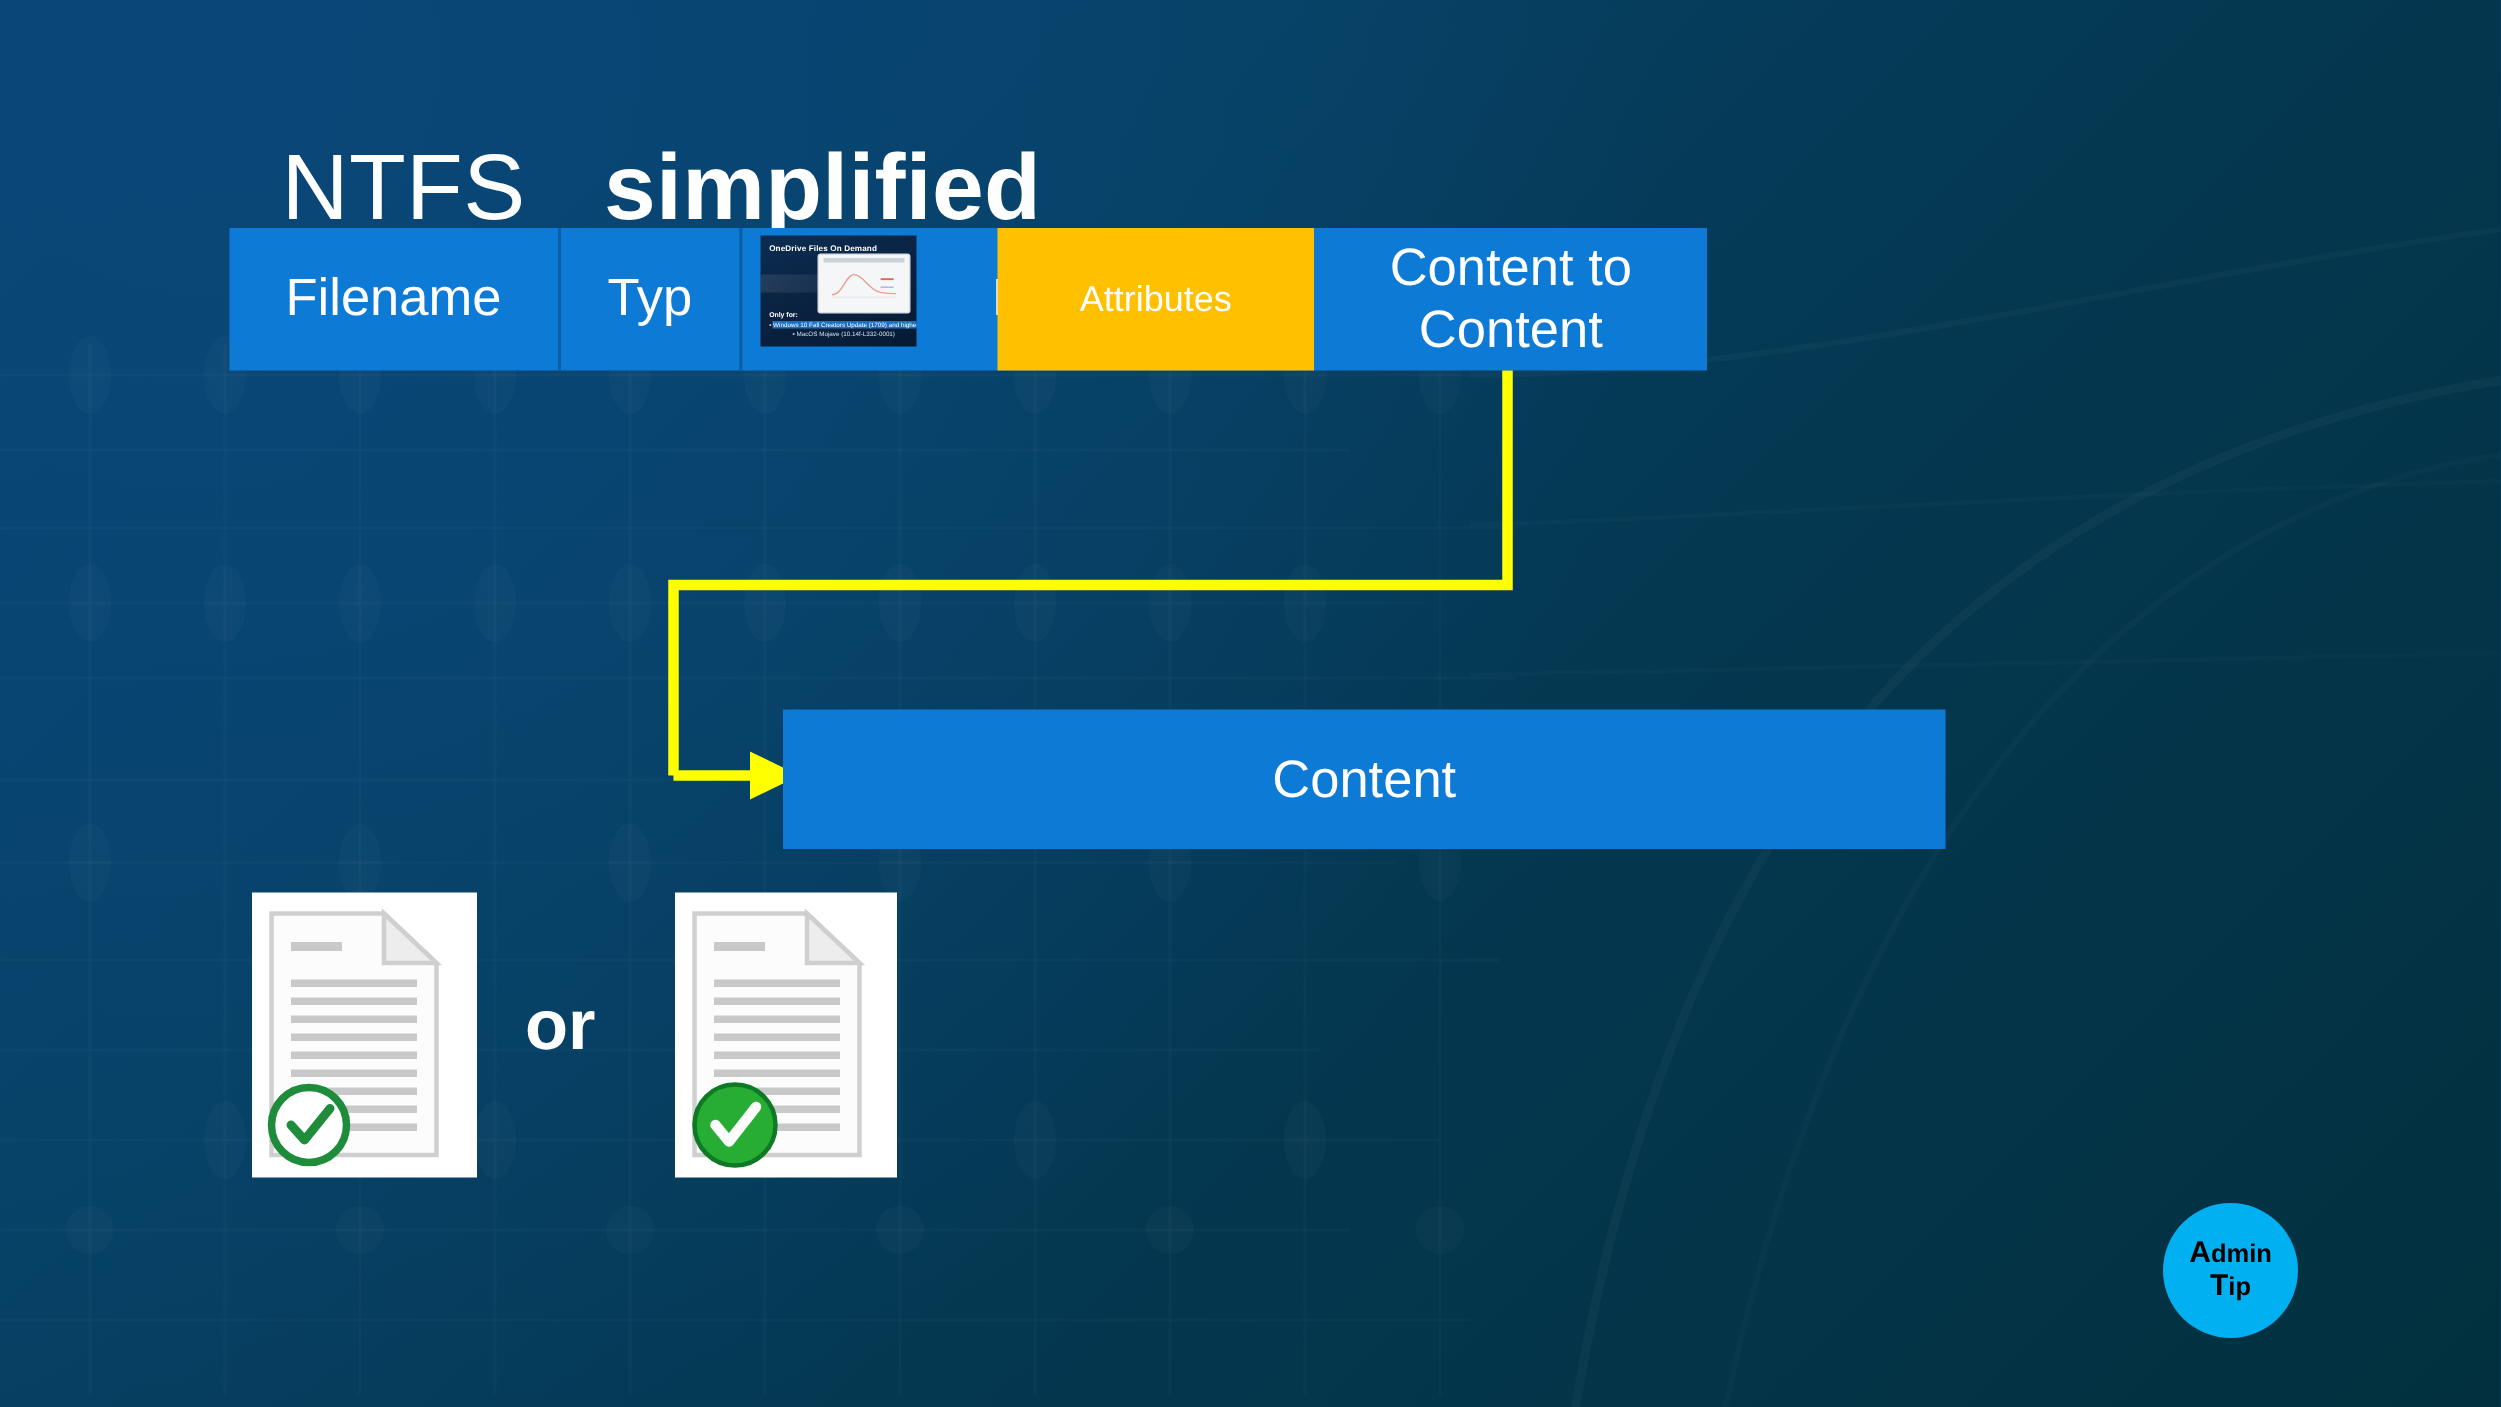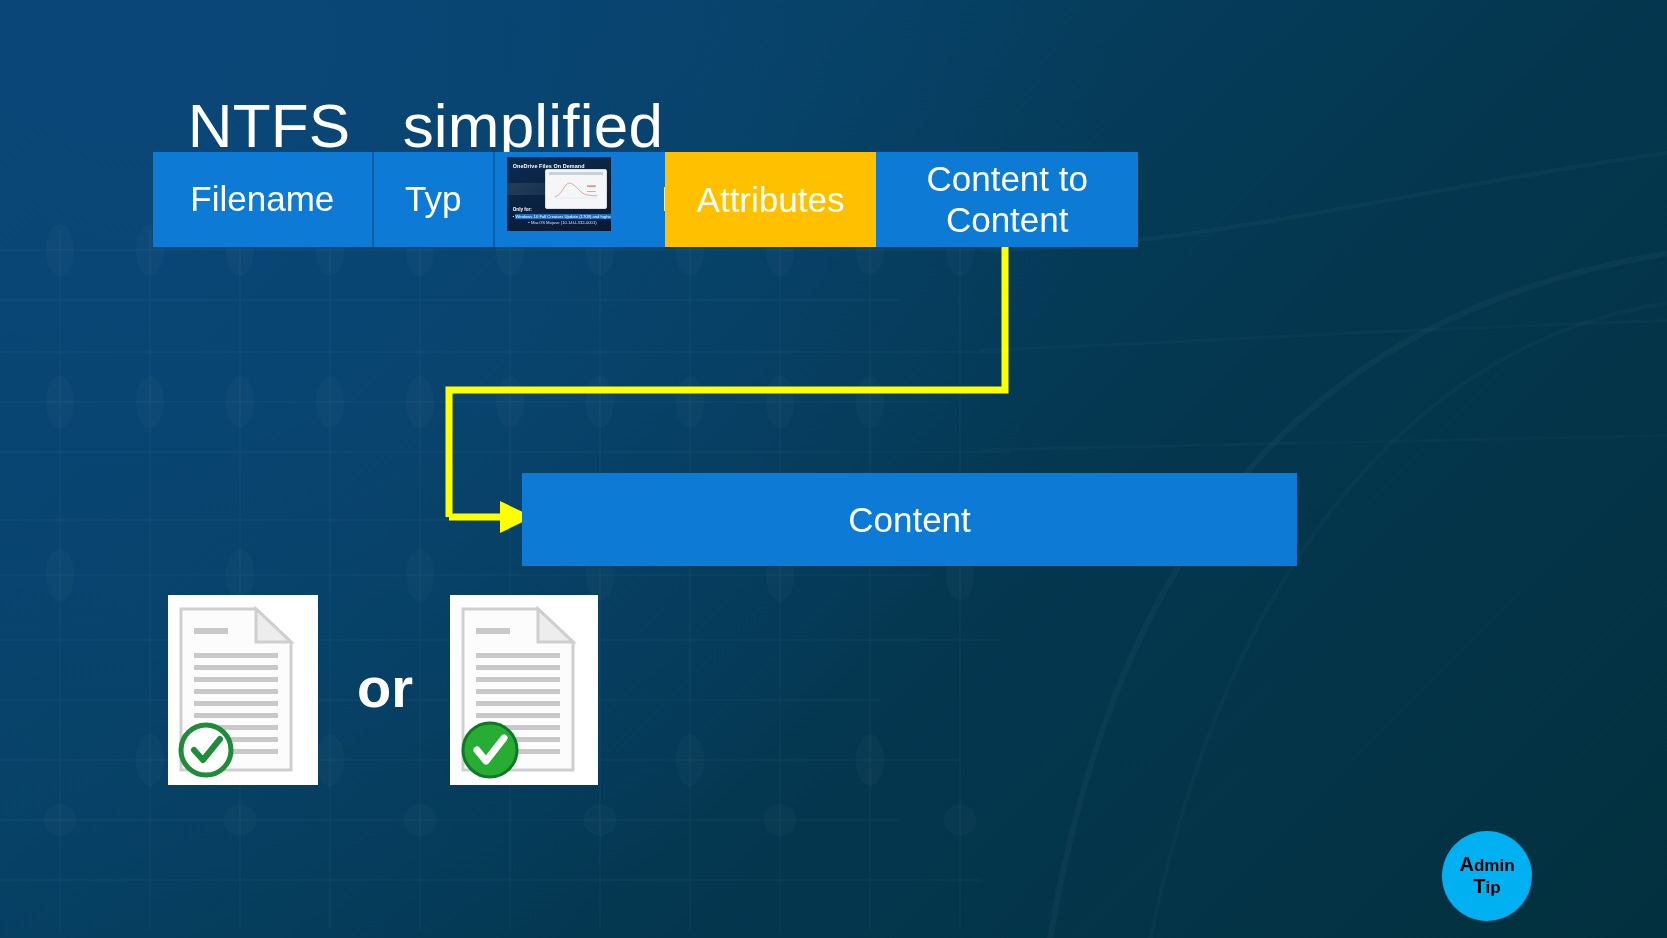--- a/index.html
+++ b/index.html
@@ -18,21 +18,21 @@
   #bg-pattern{
     position:absolute;inset:0;opacity:.55;pointer-events:none;
   }
   
   #title{
     position:absolute;left:118px;top:28px;
     font-size:62px;line-height:1.05;color:#ffffff;
     letter-spacing:.2px;white-space:pre;
   }
   #title .t-bold{font-weight:400;}
-  #title .t-reg{font-weight:400;}
+  #title .t-reg{font-weight:700;}
   
   #record-row{
     position:absolute;left:153px;top:152px;width:985px;height:95px;
     display:flex;
   }
   .cell{
     background:#0d7ad6;
     color:#ffffff;
     display:flex;align-items:center;justify-content:center;
     font-size:35px;font-weight:400;line-height:1.15;text-align:center;
@@ -43,21 +43,21 @@
   #cell-filename{width:224px;}
   #cell-type{width:124px;}
   #cell-picture{width:393px;border-left:2px solid #0a5fa6;}
   #cell-pointer{width:268px;border-left:none;}
   #cell-pointer .two-line{display:block;}
   
   #cell-attributes{
     position:absolute;left:512px;top:0;width:211px;height:95px;
     background:#ffc000;color:#ffffff;
     display:flex;align-items:center;justify-content:center;
-    font-size:35px;font-weight:400;
+    font-size:24px;font-weight:400;
     z-index:4;box-sizing:border-box;
   }
   
   #thumb{
     position:absolute;left:12px;top:5px;width:104px;height:74px;
     background:linear-gradient(160deg,#0b2d53 0%,#0a2342 45%,#071a33 100%);
     overflow:hidden;z-index:3;box-sizing:border-box;
   }
   #thumb .th-title{
     position:absolute;left:6px;top:6px;color:#ffffff;
@@ -93,30 +93,30 @@
   }
   
   #connector{position:absolute;left:0;top:0;width:1667px;height:938px;pointer-events:none;}
   
   .doc-tile{position:absolute;background:#ffffff;}
   #doc-tile-1{left:168px;top:595px;width:150px;height:190px;}
   #doc-tile-2{left:450px;top:595px;width:148px;height:190px;}
   .doc-svg{position:absolute;left:0;top:0;width:100%;height:100%;}
   #or-label{
     position:absolute;left:350px;top:655px;width:70px;
-    text-align:center;color:#ffffff;font-size:56px;font-weight:700;
+    text-align:left;color:#ffffff;font-size:47px;font-weight:700;
   }
   
   .badge{
     position:absolute;border-radius:50%;
     display:flex;flex-direction:column;align-items:center;justify-content:center;
     text-align:center;line-height:1.08;
   }
   #badge-admin{
-    left:1442px;top:831px;width:90px;height:90px;background:#00b0f0;
+    left:1442px;top:802px;width:90px;height:90px;background:#00b0f0;
   }
   #badge-user{
     left:1558px;top:827px;width:90px;height:90px;background:#ffffff;
   }
   .badge .b-line{font-size:17px;font-weight:700;color:#000000;white-space:nowrap;}
   .badge .cap{font-size:20px;}
   .badge .cap-red{color:#ff0000;font-size:20px;}
 </style>
 </head>
 <body>

